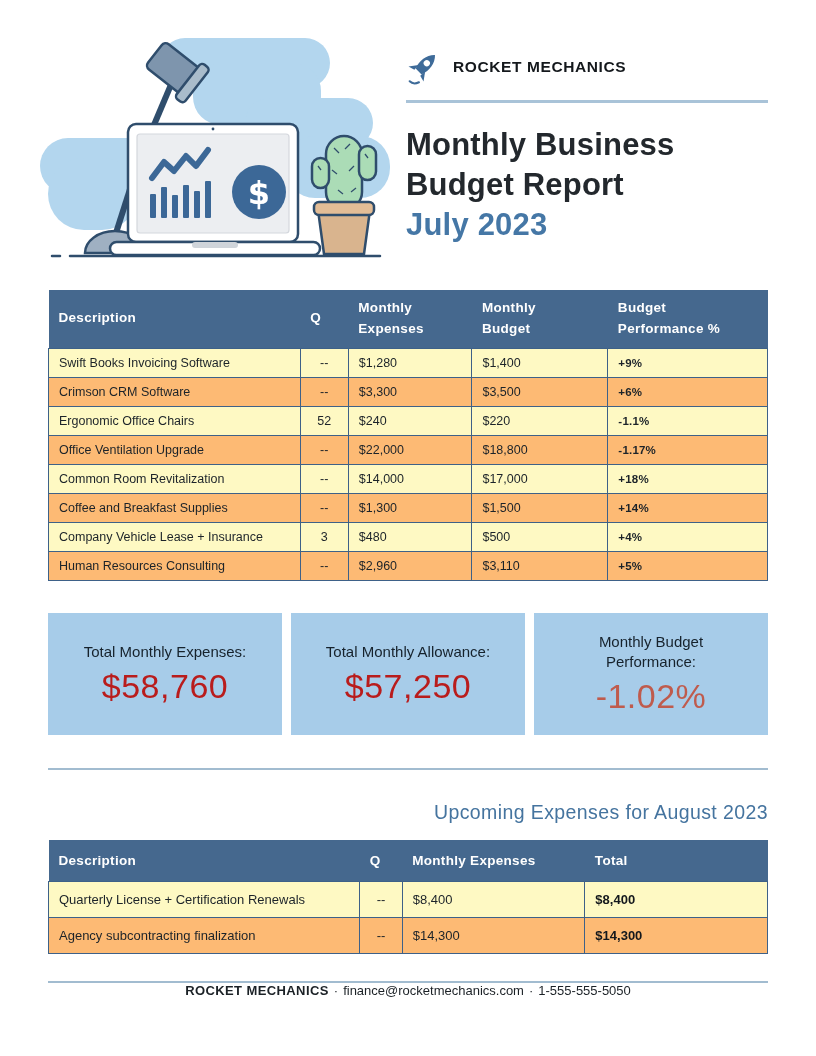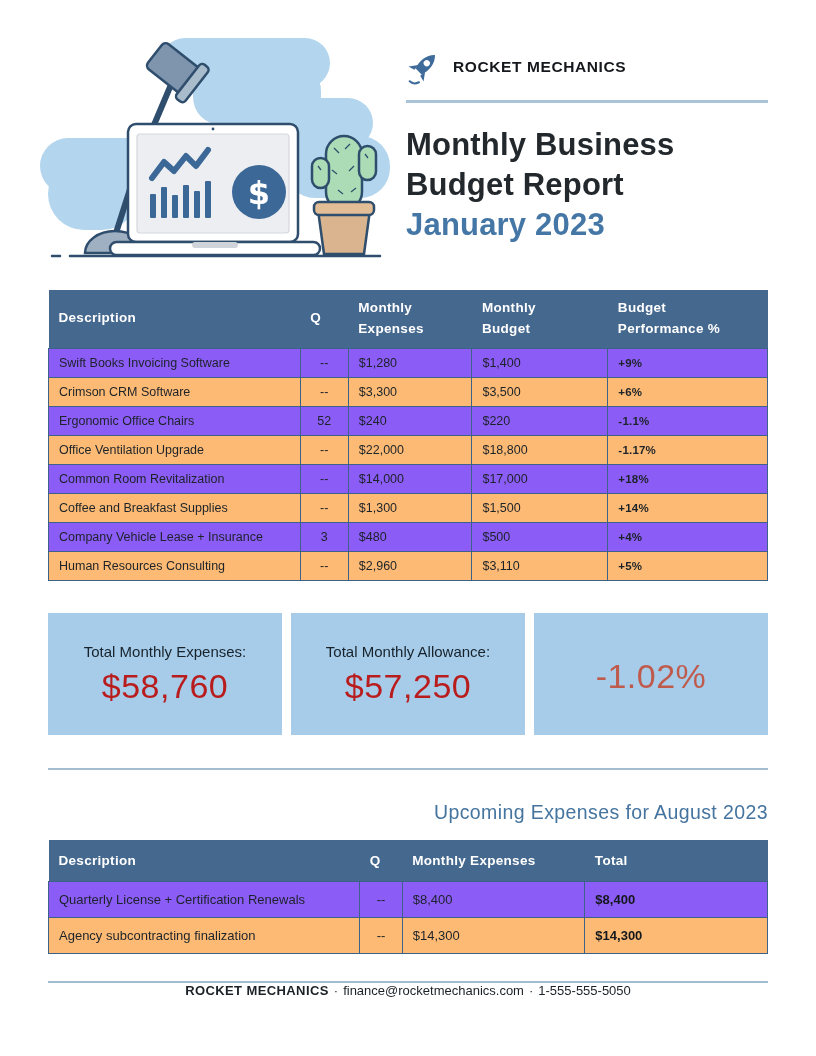--- a/index.html
+++ b/index.html
@@ -25,21 +25,21 @@
   .tbl thead th {
     background:#45688e; color:#ffffff; font-size:13.5px; font-weight:bold;
     text-align:left; padding:8px 10px; vertical-align:middle; letter-spacing:.3px;
   }
   .tbl--main { margin-top:20px; }
   .tbl--main thead th { height:56px; }
   .th-wrap { display:inline-block; line-height:1.55; }
   .th-wrap.w84 { max-width:84px; }
   .th-wrap.w132 { max-width:132px; }
   .tbl td {
-    border:1.6px solid #3e6188; background:#8b5cf6; color:#1c2329;
+    border:1.6px solid #3e6188; background:#fef9c3; color:#1c2329;
     font-size:12.5px; padding:0 10px; vertical-align:middle;
   }
   .tbl tr.alt td { background:#fdba74; }
   .tbl--main td { height:29px; }
   th.q, td.q { text-align:center; padding:0 2px; }
   td.perf { font-weight:bold; font-size:11.5px; letter-spacing:.2px; }
   .pos { color:#3a9b84; }
   .neg { color:#b2514c; }
   .tbl--up { margin-top:16px; }
   .tbl--up thead th { height:41px; }
@@ -164,21 +164,21 @@
             </g>
             <path d="M4 36 Q8 40 14 37" stroke="#3e6b99" stroke-width="2.2" fill="none" stroke-linecap="round"></path>
           </svg>
           <span class="brand-name">ROCKET MECHANICS</span>
         </div>
         <div class="brand-rule"></div>
         <div class="doc-title">
           <div>Monthly Business</div>
           <div>Budget Report</div>
         </div>
-        <div class="doc-subtitle">January 2023</div>
+        <div class="doc-subtitle">July 2023</div>
       </div>
     </div>
 
     <table class="tbl tbl--main">
       <colgroup>
           <col style="width:35%">
           <col style="width:6.7%">
           <col style="width:17.2%">
           <col style="width:18.9%">
           <col style="width:22.2%">
@@ -255,20 +255,21 @@
     <div class="cards">
       <div class="card">
         <div class="card-label">Total Monthly Expenses:</div>
         <div class="card-value">$58,760</div>
       </div>
       <div class="card">
         <div class="card-label">Total Monthly Allowance:</div>
         <div class="card-value">$57,250</div>
       </div>
       <div class="card">
+        <div class="card-label">Monthly Budget Performance:</div>
         <div class="card-value red">-1.02%</div>
       </div>
     </div>
 
     <div class="rule"></div>
     <div class="upcoming-title">Upcoming Expenses for August 2023</div>
 
     <table class="tbl tbl--up">
       <colgroup>
           <col style="width:43.3%">

